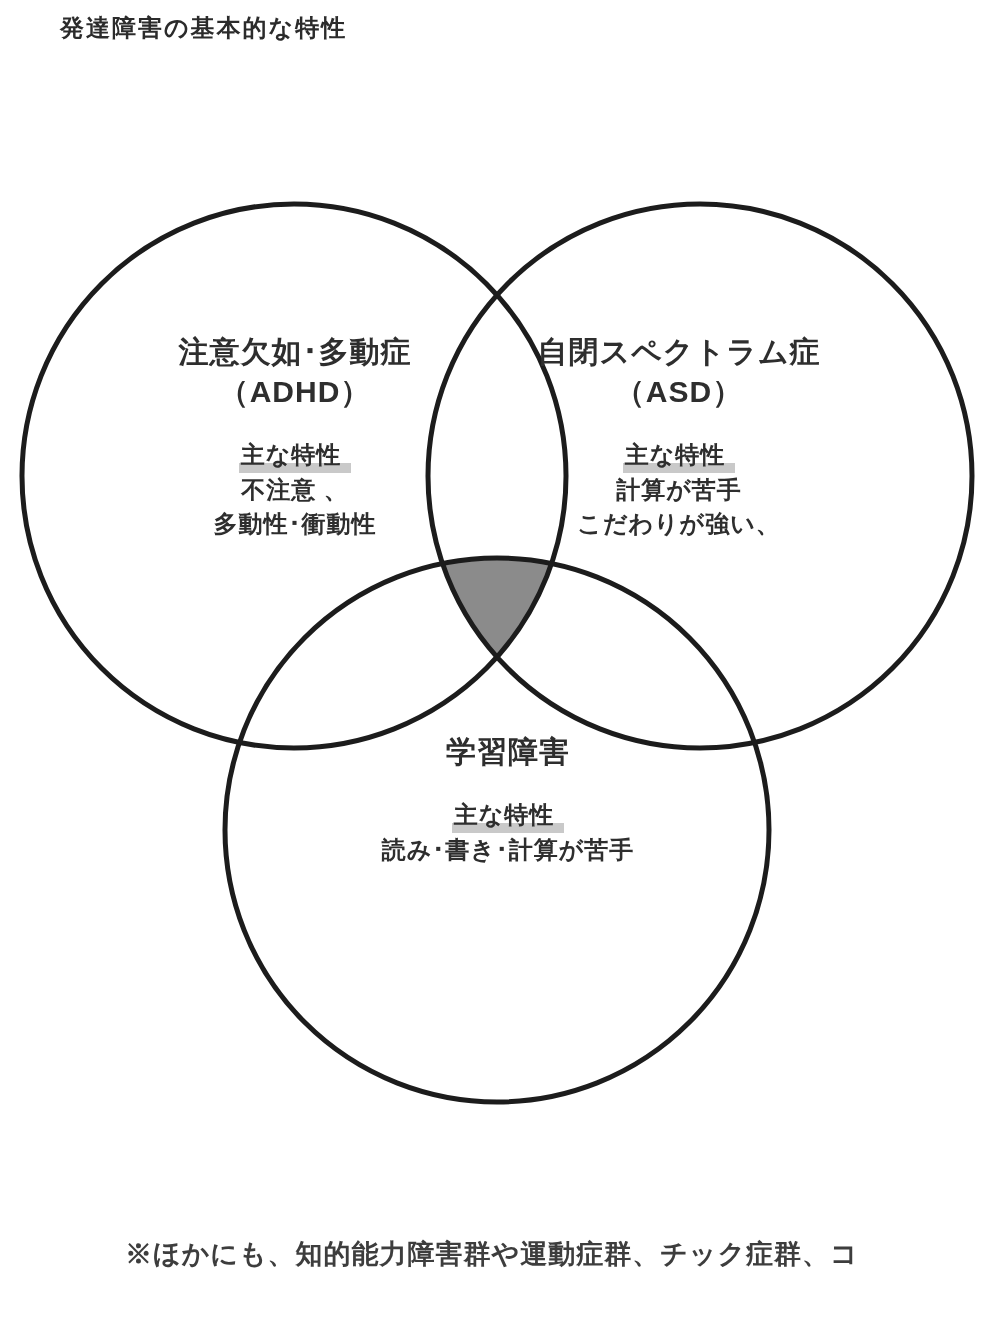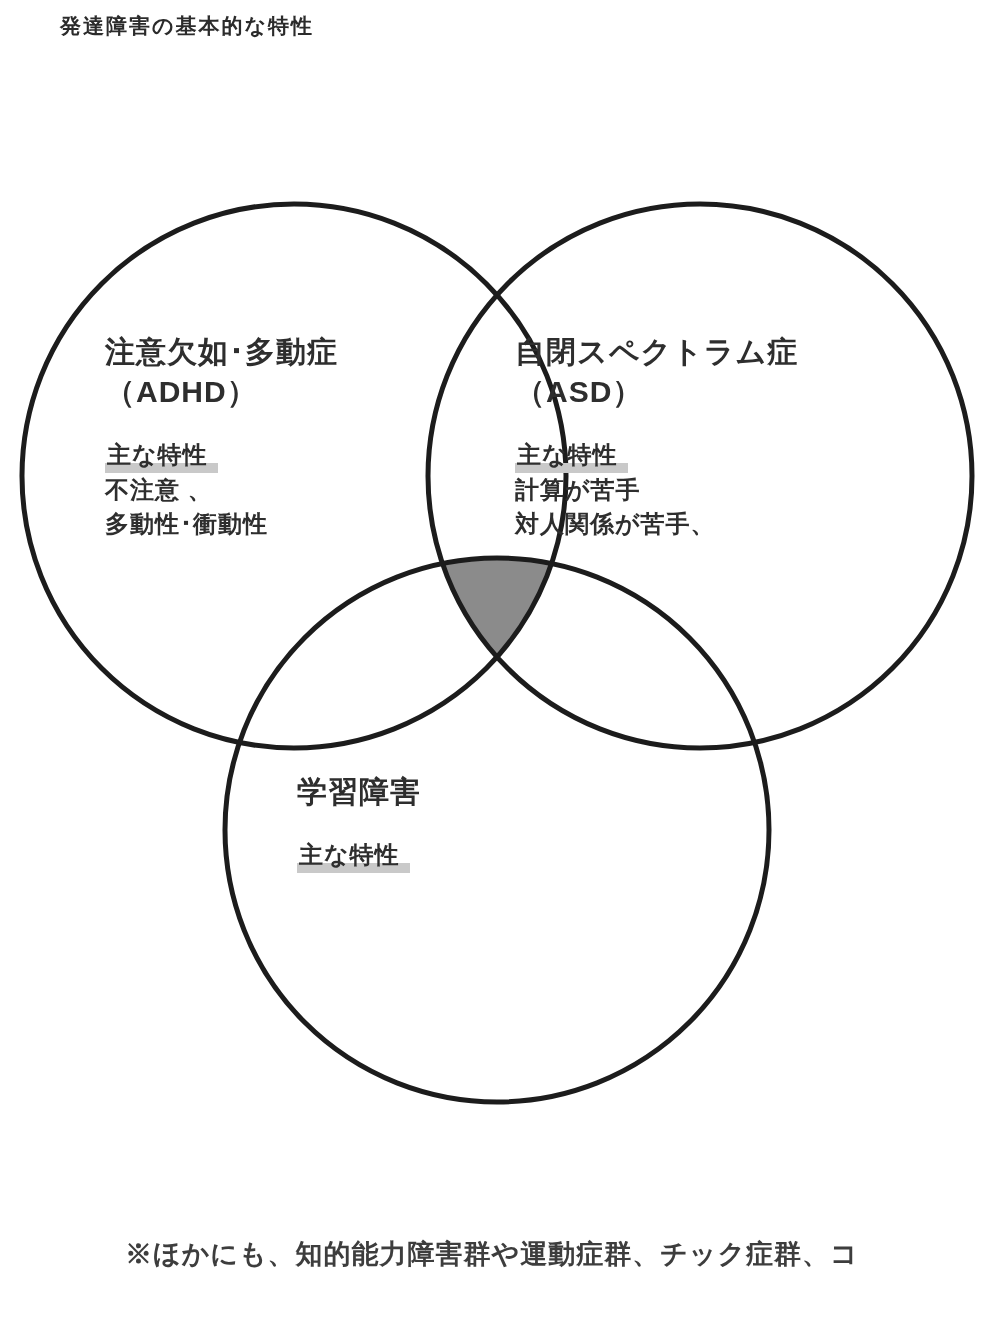--- a/index.html
+++ b/index.html
@@ -9,41 +9,42 @@
     background: #ffffff;
     position: relative;
     overflow: hidden;
     font-family: "Liberation Sans", sans-serif;
     color: #2b2b2b;
   }
   .page-title {
     position: absolute;
     left: 60px;
     top: 12px;
-    font-size: 21px;
+    font-size: 24px;
     font-weight: 700;
     letter-spacing: 2px;
     color: #2b2b2b;
     white-space: nowrap;
   }
   .venn-svg {
     position: absolute;
     left: 0;
     top: 0;
     width: 1000px;
     height: 1328px;
   }
   .vblock {
     position: absolute;
     width: 380px;
+    text-align: center;
     color: #2e2e2e;
   }
   .vblock.adhd { left: 105px; top: 332px; }
-  .vblock.asd  { left: 515px; top: 332px; }
-  .vblock.ld   { left: 297px; top: 732px; margin-top: 40px; }
+  .vblock.asd  { left: 489px; top: 332px; }
+  .vblock.ld   { left: 318px; top: 732px; }
   .vname {
     font-size: 30px;
     font-weight: 700;
     line-height: 40px;
     letter-spacing: 1px;
   }
   .vtraits {
     margin-top: 26px;
     font-size: 24px;
     font-weight: 700;
@@ -102,26 +103,27 @@
     <div>多動性･衝動性</div>
   </div>
 </div>
 
 <div class="vblock asd">
   <div class="vname">自閉スペクトラム症</div>
   <div class="vname">（ASD）</div>
   <div class="vtraits">
     <div><span class="hl">主な特性</span></div>
     <div>計算が苦手</div>
-    <div>対人関係が苦手、</div>
+    <div>こだわりが強い、</div>
   </div>
 </div>
 
 <div class="vblock ld">
   <div class="vname">学習障害</div>
   <div class="vtraits">
     <div><span class="hl">主な特性</span></div>
+    <div>読み･書き･計算が苦手</div>
   </div>
 </div>
 
 <div class="footnote">
   <div>※ほかにも、知的能力障害群や運動症群、チック症群、コ</div>
 </div>
 
 </body></html>

